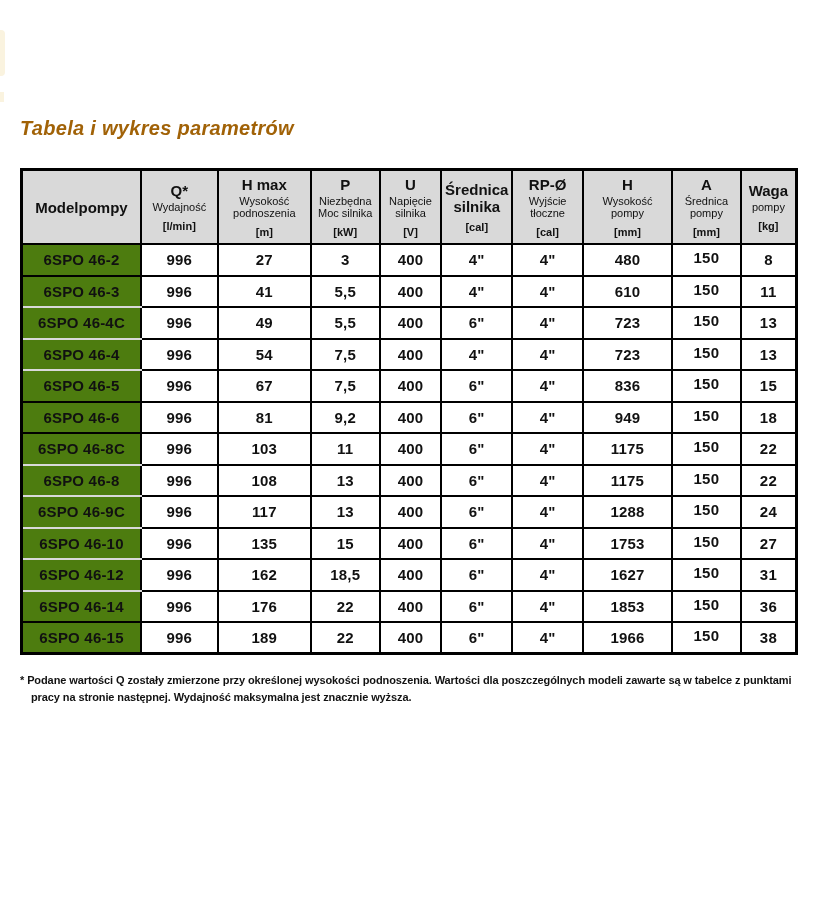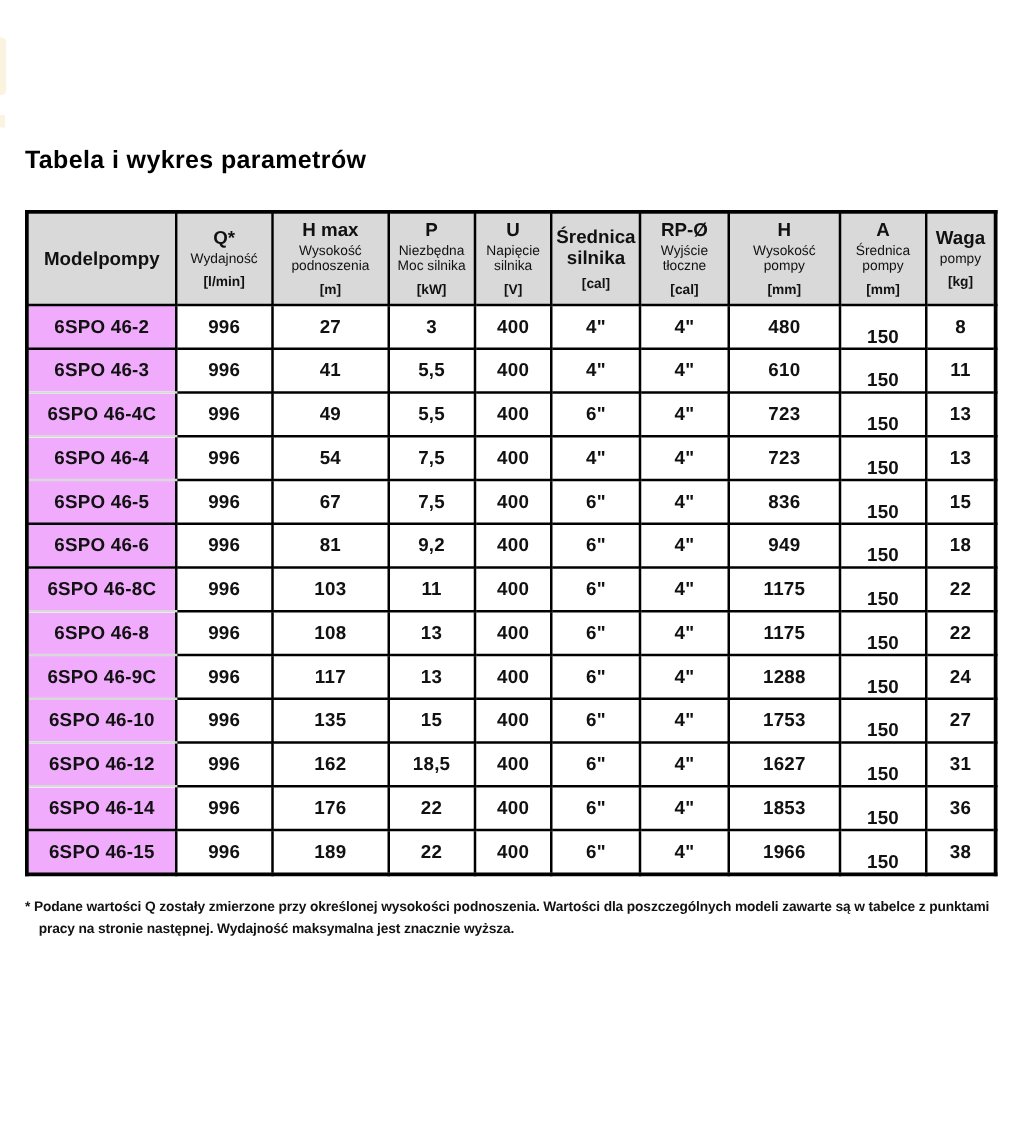--- a/index.html
+++ b/index.html
@@ -34,21 +34,22 @@
     background: #faf3df;
   }
   .page {
     padding: 117px 20px 0 20px;
   }
   .page-title {
     font-size: 20px;
     font-weight: 700;
     letter-spacing: 0.3px;
     margin: 0 0 28px 0;
-    color: #000000;
+    color: #a16207;
+    font-style: italic;
   }
   table.params {
     border-collapse: collapse;
     table-layout: fixed;
     width: 778px;
     border: 3px solid #000;
   }
   th, td {
     border: 2px solid #000;
     border-top: 0;
@@ -99,29 +100,29 @@
   }
   tbody tr { height: 31.5px; }
   tbody td {
     font-size: 15px;
     font-weight: 700;
     background: #ffffff;
     padding: 0 2px;
     letter-spacing: 0.2px;
   }
   tbody td.model {
-    background: #f0abfc;
+    background: #4d7c0f;
     border-bottom-color: #d9d9d9;
   }
   tbody td.model.sep {
     border-bottom-color: #000;
   }
   tbody td.col-a {
     vertical-align: top;
-    padding-top: 16px;
+    padding-top: 4px;
   }
   .footnote {
     margin: 17px 0 0 0;
     max-width: 778px;
     padding-left: 11px;
     text-indent: -11px;
     font-size: 11px;
     font-weight: 700;
     line-height: 1.5;
     color: #121212;

